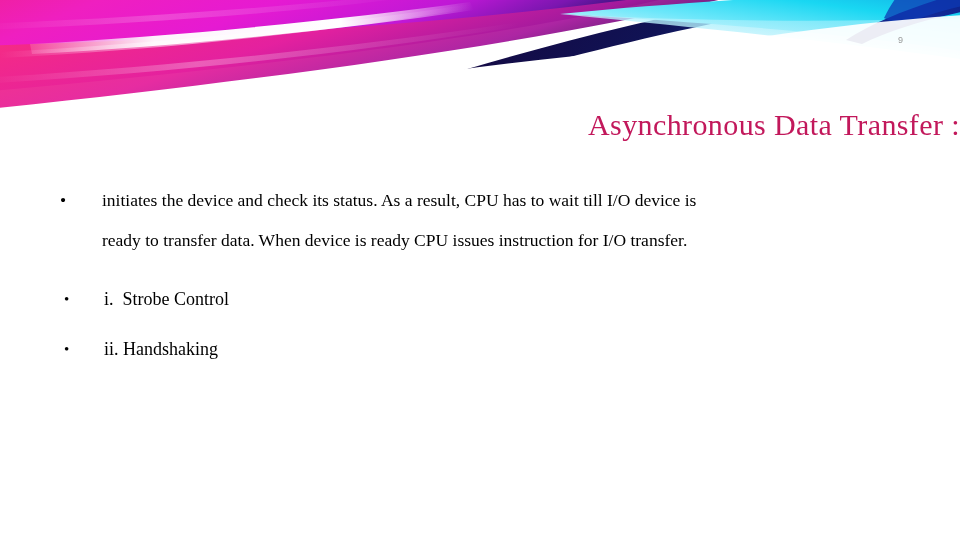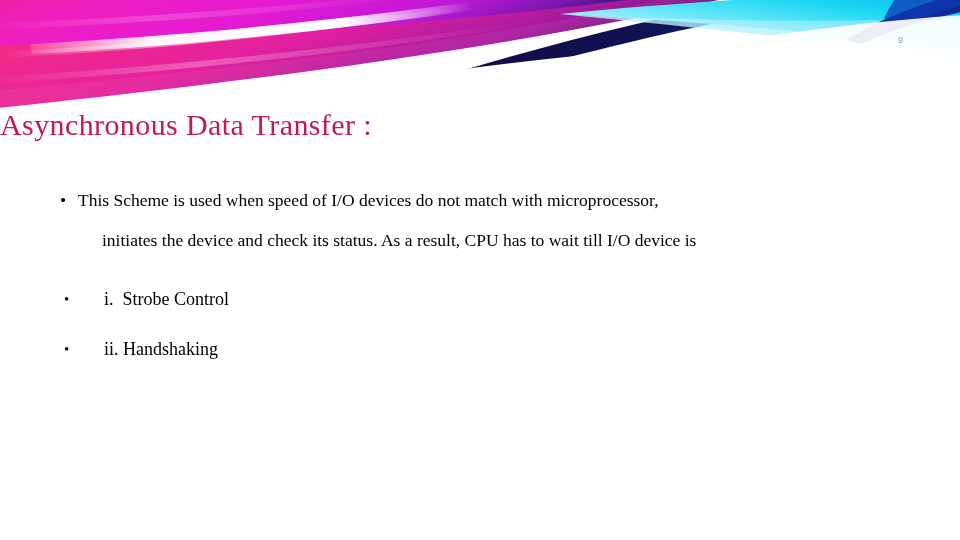--- a/index.html
+++ b/index.html
@@ -46,21 +46,21 @@
     letter-spacing: 0;
     line-height: 1;
   }
 
   
   .title {
     position: absolute;
     top: 88px;
     left: 0;
     width: 960px;
-    text-align: left;
+    text-align: right;
     font-family: "Liberation Serif", "DejaVu Serif", serif;
     font-size: 30px;
     font-weight: 400;
     color: #c2185b;
     letter-spacing: 0.4px;
     white-space: nowrap;
   }
 
   
   .content {
@@ -217,22 +217,22 @@
   </div>
 
   <div class="page-number">9</div>
 
   <h1 class="title">Asynchronous Data Transfer :</h1>
 
   <div class="content">
 
     <div class="para-bullet">
       <span class="bullet-dot">•</span>
-      <span class="line">This Scheme is used when speed of I/O devices do not match with microprocessor,</span>
       <span class="line indent">initiates the device and check its status. As a result, CPU has to wait till I/O device is</span>
+      <span class="line indent">ready to transfer data. When device is ready CPU issues instruction for I/O transfer.</span>
     </div>
 
     <div class="sub-bullets">
       <div class="sub-bullet">
         <span class="bullet-dot">•</span>
         <span class="label">i.  Strobe Control</span>
       </div>
       <div class="sub-bullet">
         <span class="bullet-dot">•</span>
         <span class="label">ii. Handshaking</span>

